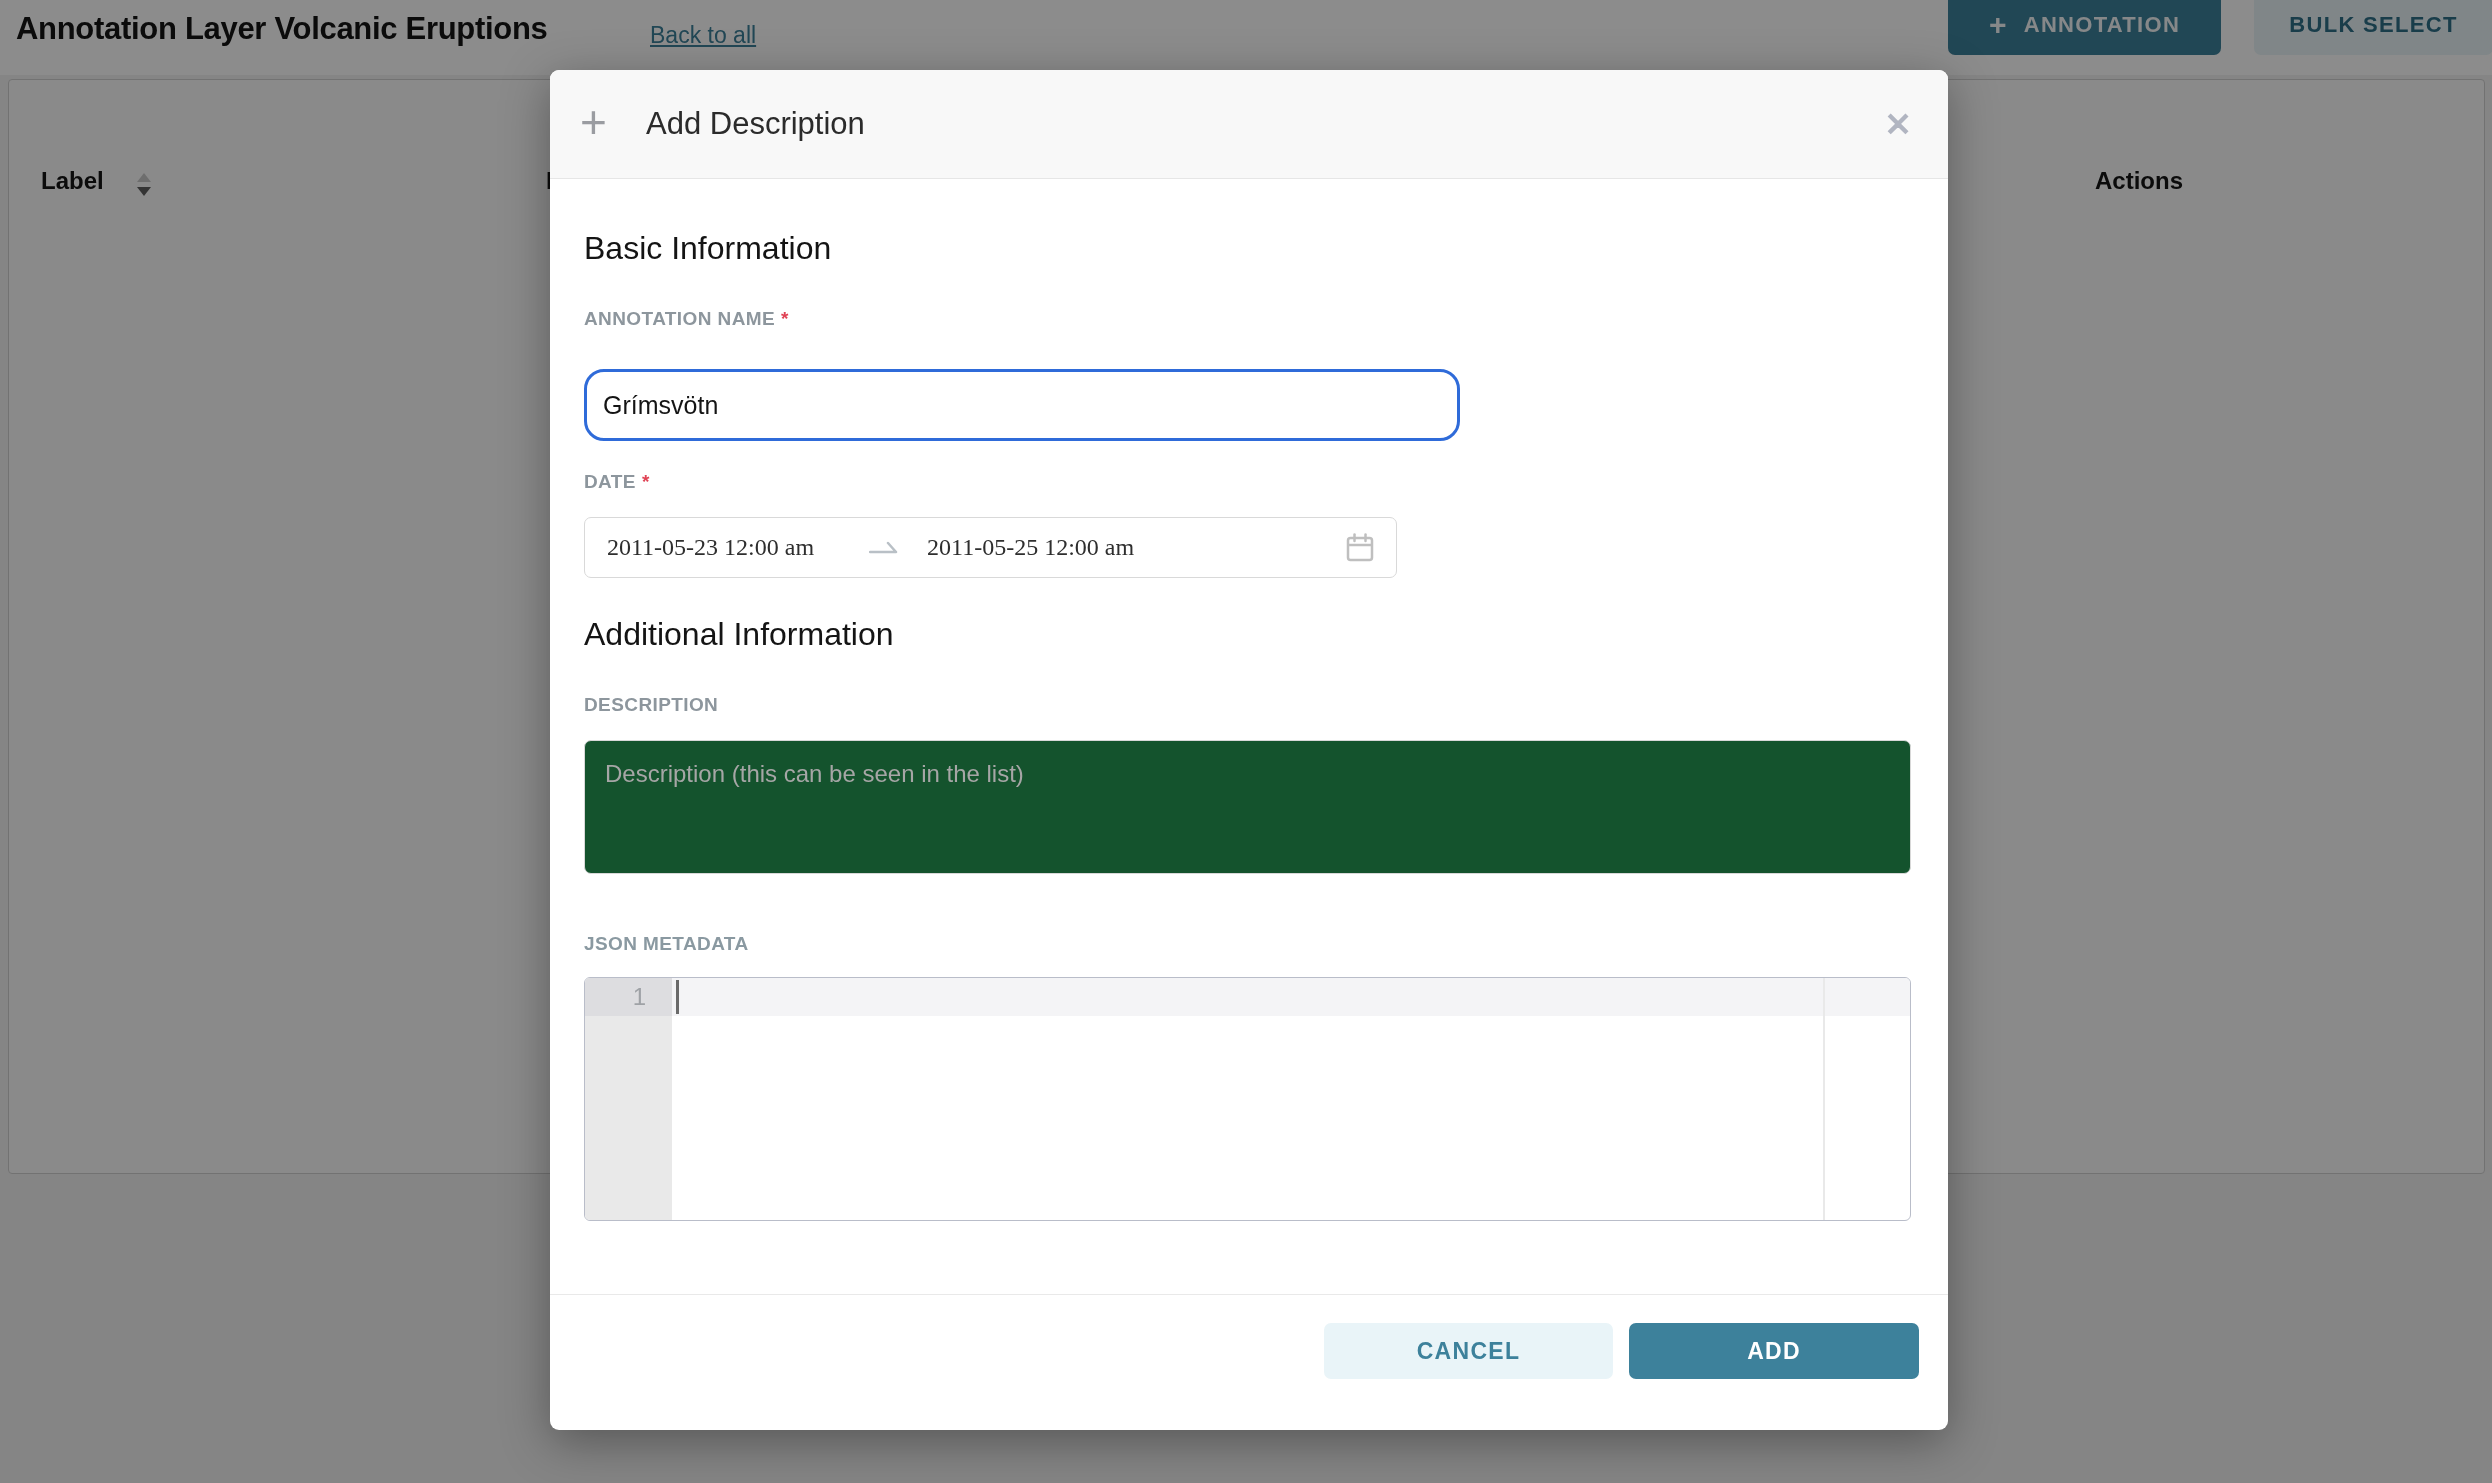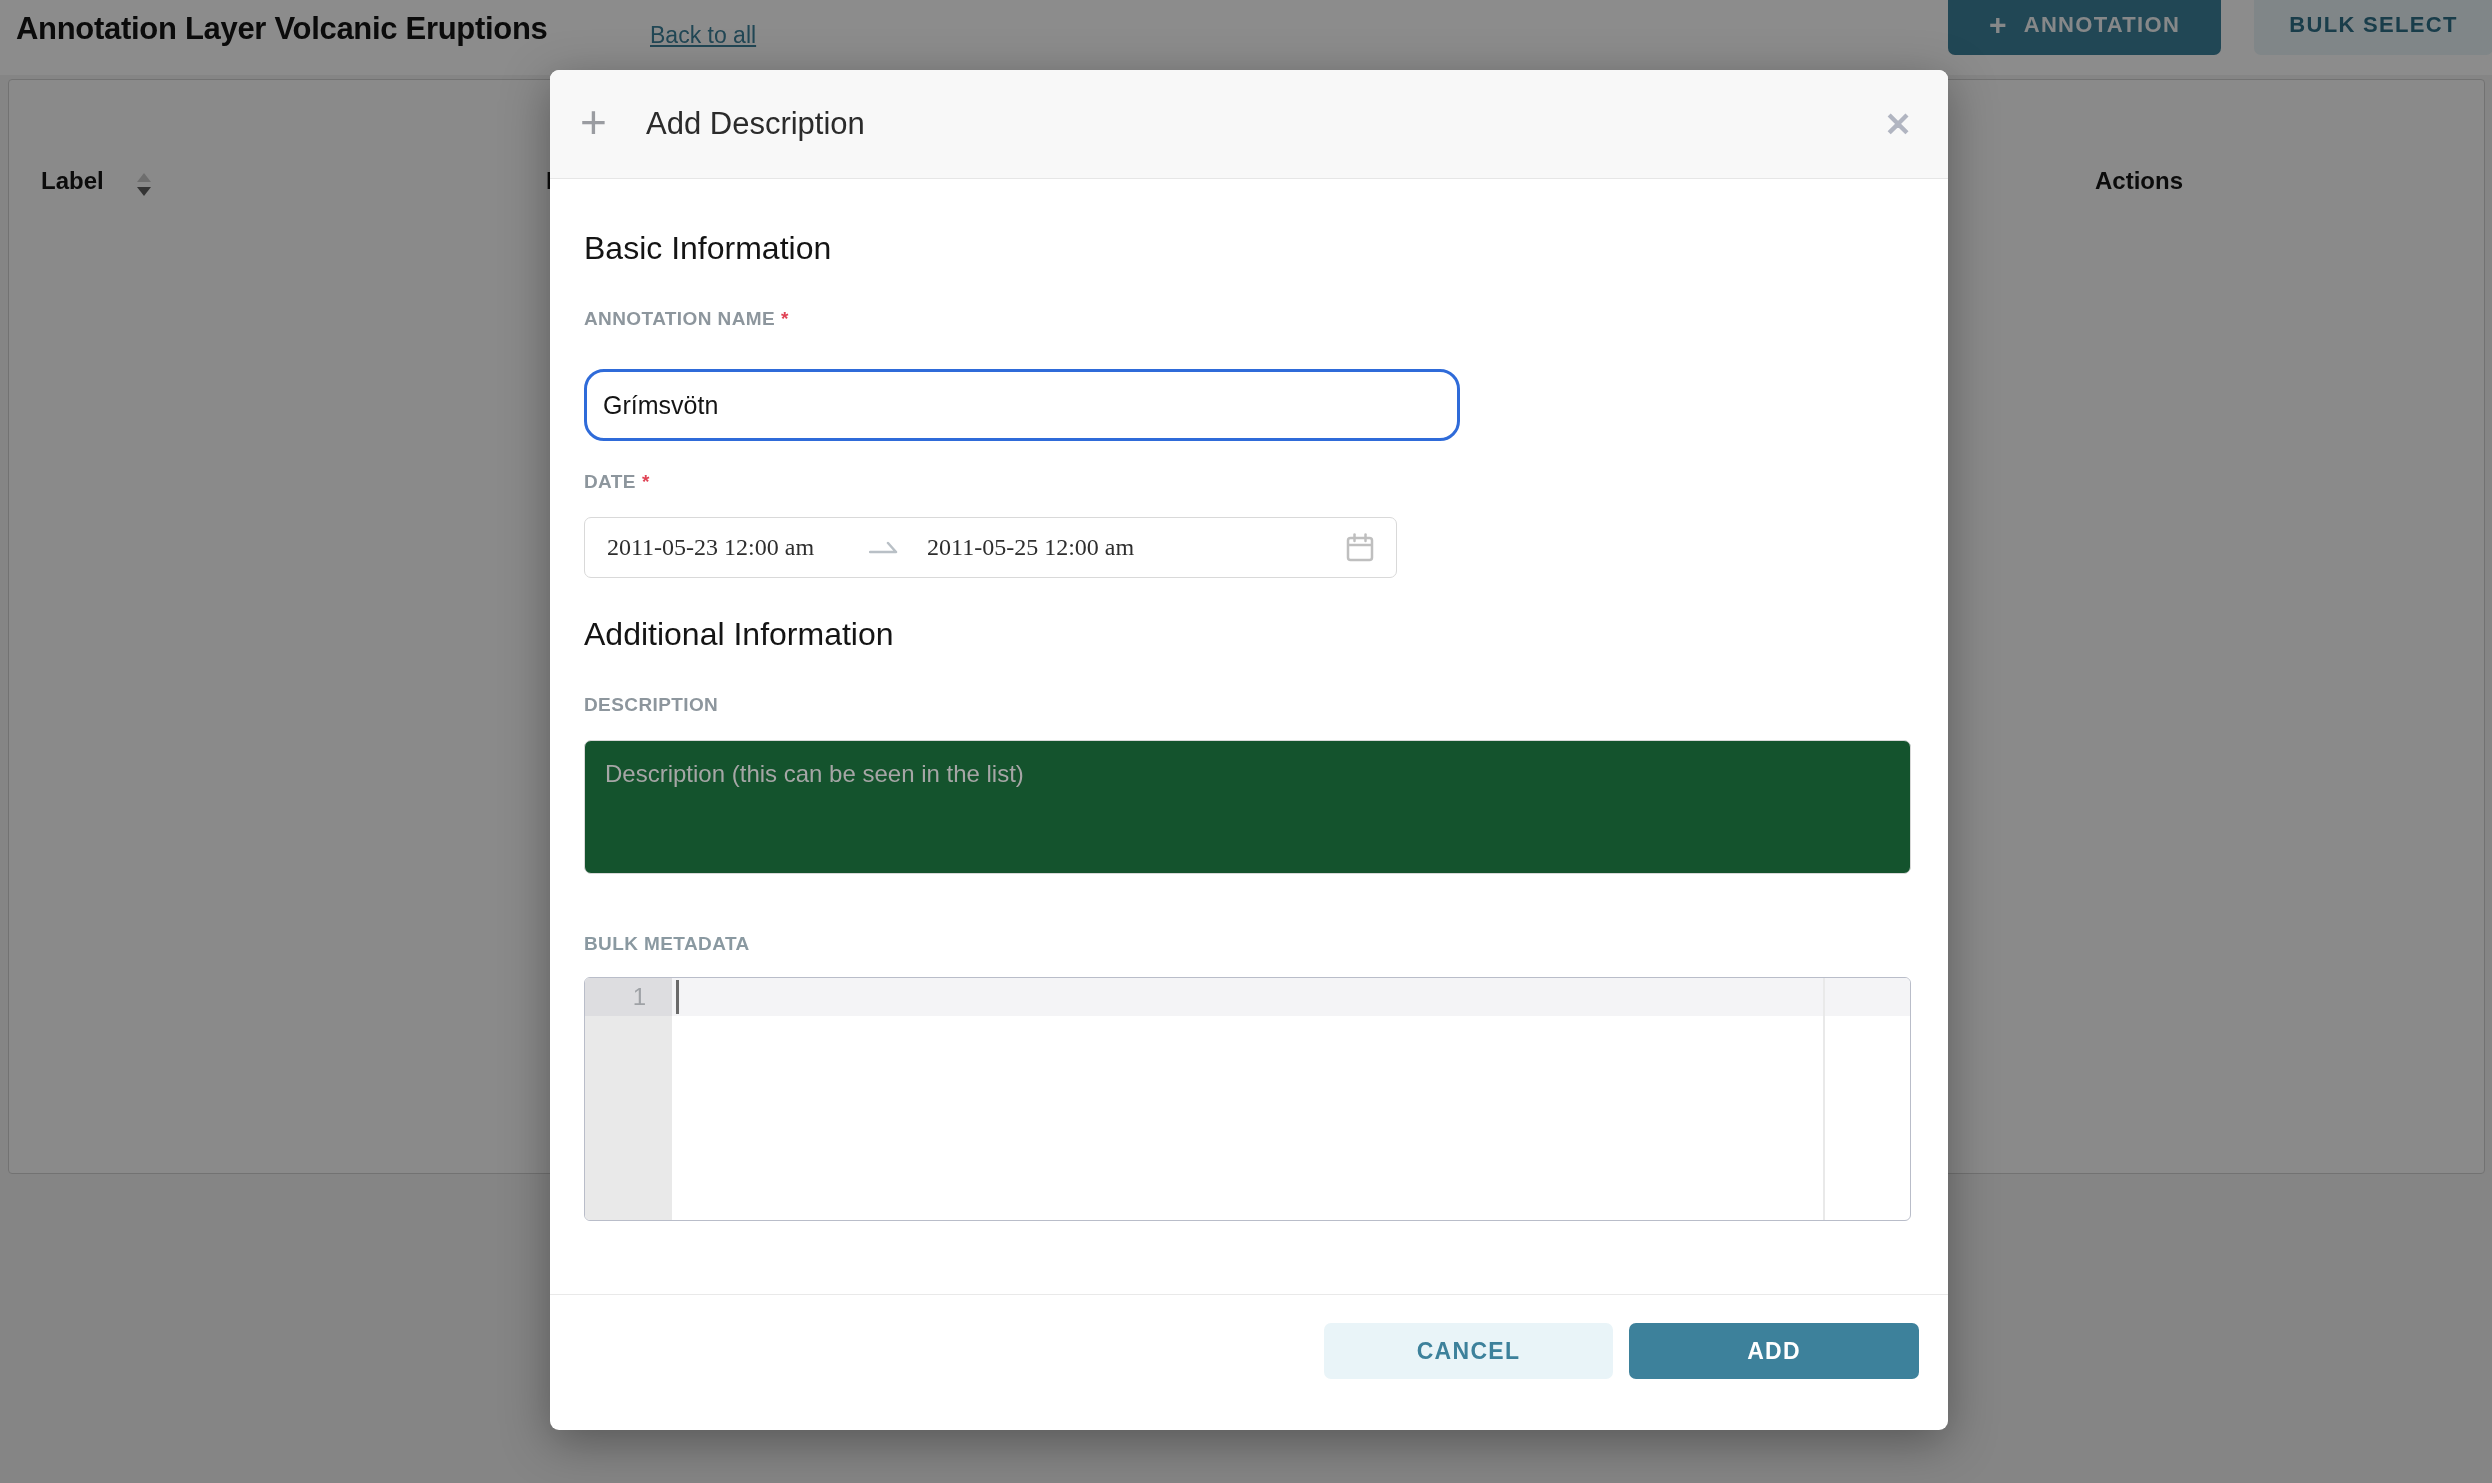--- a/index.html
+++ b/index.html
@@ -123,21 +123,21 @@
       </svg>
     </div>
 
     <div class="section-heading" style="top:546px;text-align:right;">Additional Information</div>
 
     <div class="field-label" style="top:624px;">DESCRIPTION</div>
     <div class="desc-box">
       <span>Description (this can be seen in the list)</span>
     </div>
 
-    <div class="field-label" style="top:863px; color:#8a99a1;">BULK METADATA</div>
+    <div class="field-label" style="top:863px; color:#8a99a1;">JSON METADATA</div>
     <div class="editor">
       <div class="editor-gutter"></div>
       <div class="editor-active-row"></div>
       <div class="editor-gutter-active">1</div>
       <div class="editor-cursor"></div>
       <div class="editor-margin"></div>
     </div>
 
     <div class="footer-divider"></div>
     <button class="btn cancel-btn">CANCEL</button>

